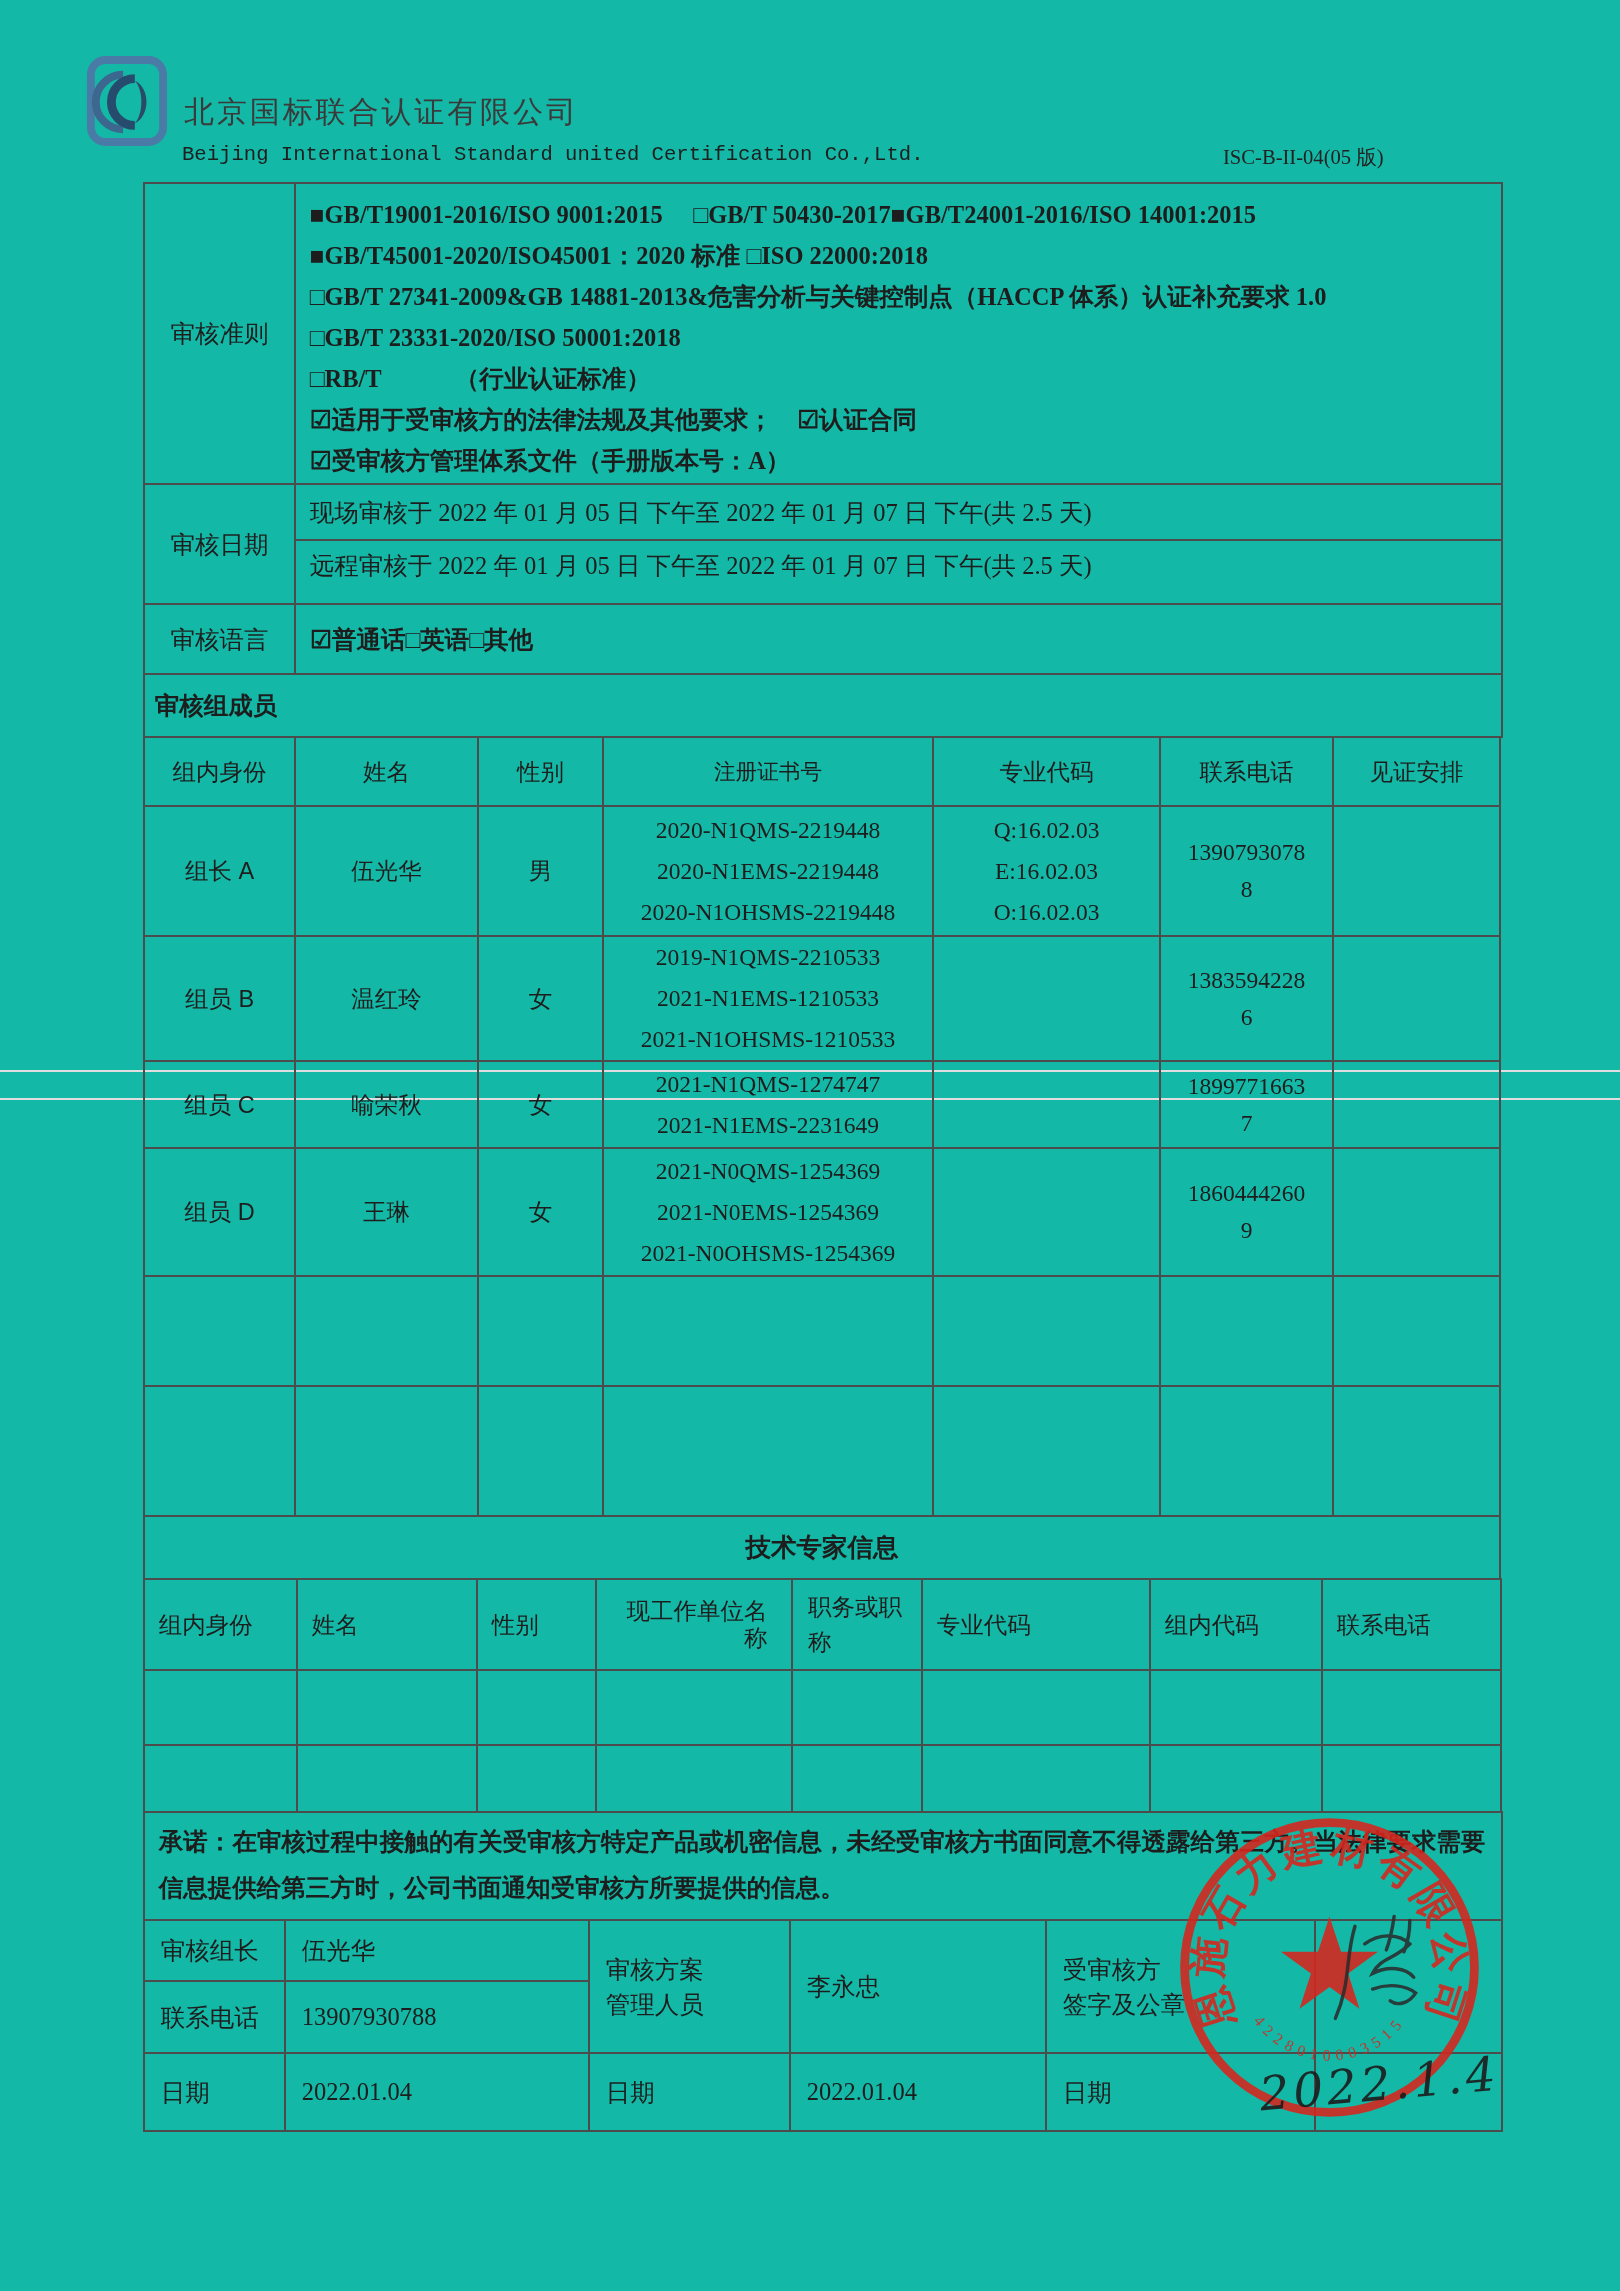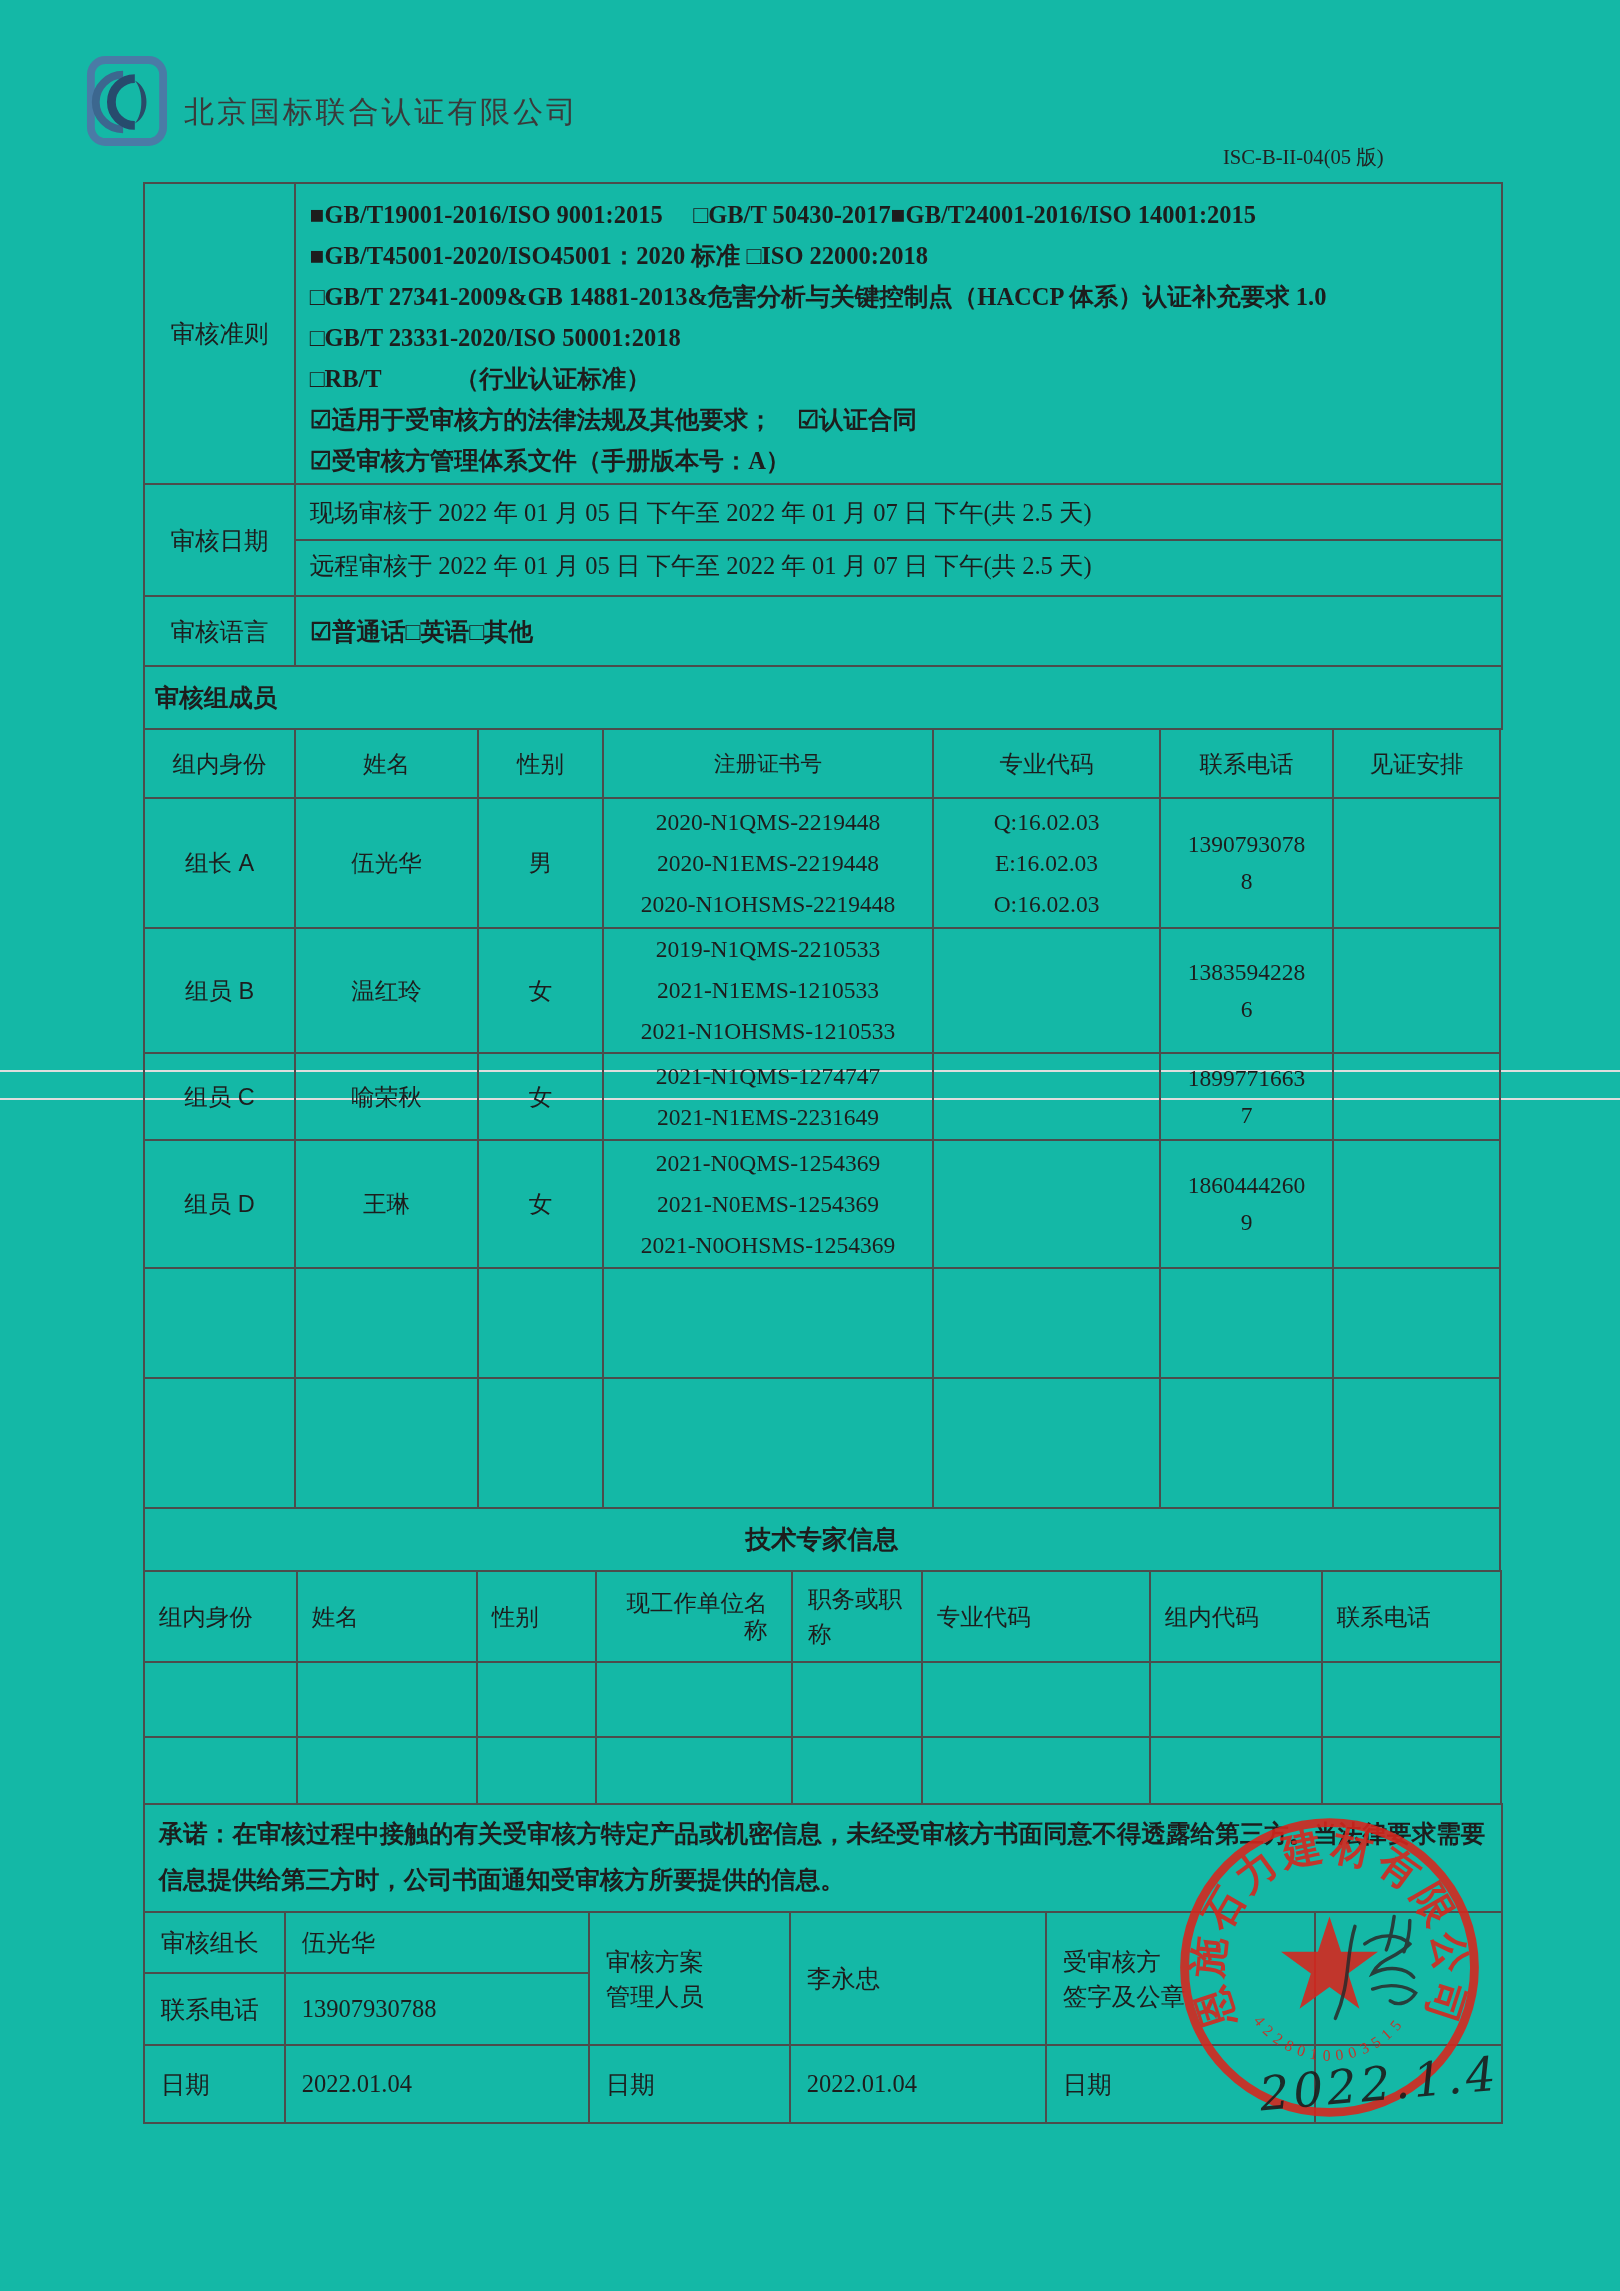--- a/index.html
+++ b/index.html
@@ -45,20 +45,21 @@
 
   <div class="logo">
     <svg width="82" height="92" viewBox="0 0 84 94">
       <rect x="5" y="5" width="74" height="84" rx="15" fill="none" stroke="#4a7ba6" stroke-width="8"></rect>
       <path d="M38 20 A 26 26 0 0 0 38 76" fill="none" stroke="#3c678f" stroke-width="8"></path>
       <path d="M50 24 A 23 23 0 0 0 50 72" fill="none" stroke="#274b6d" stroke-width="9"></path>
       <path d="M50 26 C 66 34 66 62 50 70 C 59 60 59 36 50 26 Z" fill="#2b4a68"></path>
     </svg>
   </div>
   <div class="hdr-cn">北京国标联合认证有限公司</div>
+  <div class="hdr-en">Beijing International Standard united Certification Co.,Ltd.</div>
   <div class="form-code">ISC-B-II-04(05 版)</div>
 
   <div class="artifact" style="top:1070px"></div>
   <div class="artifact" style="top:1098px"></div>
 
   <div class="tbl-wrap">
 
     <table class="stack crit">
       <colgroup>
           <col style="width:151px">
@@ -74,21 +75,21 @@
           <div class="crit-line">□GB/T 23331-2020/ISO 50001:2018</div>
           <div class="crit-line">□RB/T　　　（行业认证标准）</div>
           <div class="crit-line">☑适用于受审核方的法律法规及其他要求；　☑认证合同</div>
           <div class="crit-line">☑受审核方管理体系文件（手册版本号：A）</div>
         </td>
       </tr>
       <tr style="height:56px">
         <td class="lbl" rowspan="2">审核日期</td>
         <td class="date-line">现场审核于 2022 年 01 月 05 日  下午至 2022 年 01 月 07 日  下午(共 2.5 天)</td>
       </tr>
-      <tr style="height:56px">
+      <tr style="height:64px">
         <td class="date-line" style="vertical-align:top;padding-top:7.8px;">远程审核于 2022 年 01 月 05 日  下午至 2022 年 01 月 07 日  下午(共 2.5 天)</td>
       </tr>
       <tr style="height:70px">
         <td class="lbl">审核语言</td>
         <td class="lang-val">☑普通话□英语□其他</td>
       </tr>
       <tr style="height:63px">
         <td class="sec-title" colspan="2">审核组成员</td>
       </tr>
     </tbody>

